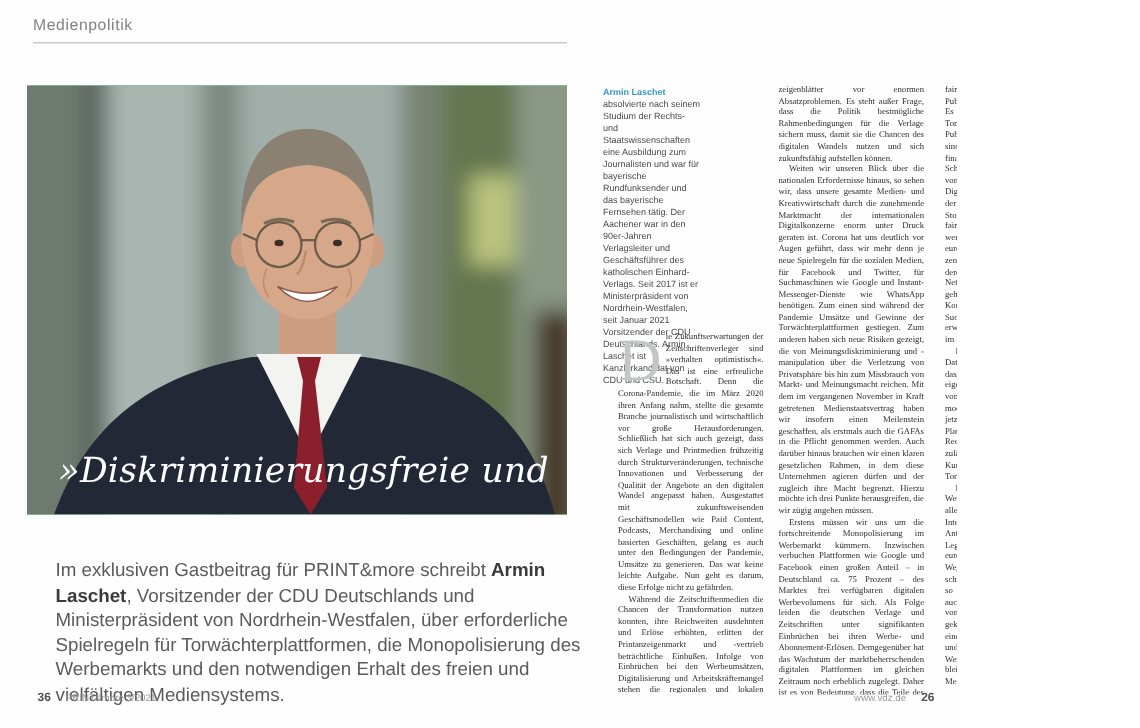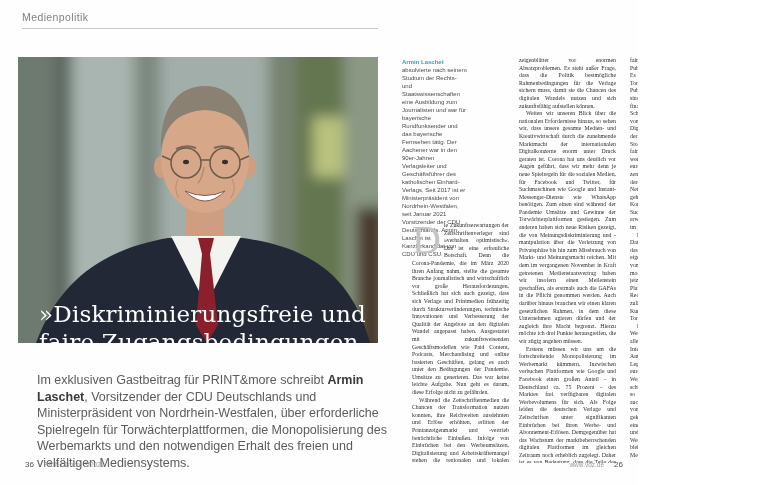--- a/index.html
+++ b/index.html
@@ -5,21 +5,21 @@
   html,body{margin:0;padding:0;background:#ffffff;}
   .spread{position:relative;width:638px;height:485px;background:#fefefe;overflow:hidden;
           font-family:"Liberation Sans",sans-serif;}
 
   
   .section-label{position:absolute;left:22px;top:10px;font-size:10.5px;line-height:14px;
                  color:#818181;letter-spacing:.4px;}
   .header-rule{position:absolute;left:22px;top:28px;width:356px;height:1px;background:#c8c8c8;}
 
   
-  .photo{position:absolute;left:18px;top:57px;width:360px;height:286px;overflow:hidden;background:#15803d;}
+  .photo{position:absolute;left:18px;top:57px;width:360px;height:286px;overflow:hidden;background:#15803d;font-style:italic;}
   .photo svg{display:block;width:100%;height:100%;}
   .pull-quote{position:absolute;left:21px;top:243px;color:#ffffff;
               font-family:"DejaVu Serif",serif;font-size:23px;line-height:28px;letter-spacing:.2px;}
 
   
   .caption{position:absolute;left:21px;top:356px;width:352px;margin:16px;
            font-size:12.5px;line-height:16.5px;color:#5b5b5b;}
   .caption .bold{font-weight:700;color:#3a3a3a;}
 
   
@@ -36,21 +36,21 @@
   .para.indent{text-indent:7px;}
   .dropcap{float:left;font-family:"Liberation Serif",serif;font-size:40px;line-height:31px;
            color:#c3c5c7;margin:2px 3px 0 0;}
   .endmark{font-size:5.5px;color:#111;margin-left:3px;}
 
   
   .footer{position:absolute;top:460px;display:flex;align-items:baseline;gap:10px;
           font-size:6.5px;color:#9a9a9a;}
   .footer-left{left:25px;}
   .footer-right{right:15px;}
-  .pnum{font-size:8px;font-weight:400;color:#4f4f4f;}
+  .pnum{font-size:8px;font-weight:700;color:#4f4f4f;}
 </style>
 </head>
 <body>
 
 <div class="spread">
 
   <div class="section-label">Medienpolitik</div>
   <div class="header-rule"></div>
 
   <div class="photo">
@@ -90,21 +90,20 @@
         <path d="M183,103 L192,103 M153,103 L144,99 M222,103 L231,99" stroke="#6b5b4a" stroke-width="1.5" fill="none"></path>
         <ellipse cx="168" cy="105" rx="3" ry="2.2" fill="#3a2f28"></ellipse>
         <ellipse cx="207" cy="105" rx="3" ry="2.2" fill="#3a2f28"></ellipse>
         <path d="M186,110 Q184,122 180,126" stroke="#b98a6e" stroke-width="1.5" fill="none"></path>
         <path d="M167,134 Q187,154 207,134 Q187,143 167,134 Z" fill="#ffffff" stroke="#8d5b49" stroke-width="1"></path>
         <path d="M160,122 Q155,132 161,141 M214,122 Q219,132 213,141" stroke="#c08a6d" stroke-width="1" fill="none"></path>
       </g>
     </svg>
     <div class="pull-quote">
       <div>»Diskriminierungsfreie und</div>
-      <div>faire Zugangsbedingungen</div>
 
     </div>
   </div>
 
   <p class="caption"><span>Im exklusiven Gastbeitrag für PRINT&amp;more schreibt </span><span class="bold">Armin Laschet</span><span>, Vorsitzender der CDU Deutschlands und Ministerpräsident von Nordrhein-Westfalen, über erforderliche Spielregeln für Torwächterplattformen, die Monopolisierung des Werbemarkts und den notwendigen Erhalt des freien und vielfältigen Mediensystems.</span></p>
 
   <div class="footer footer-left">
     <span class="pnum">36</span>
     <span>PRINT&amp;more 3/2021</span>
   </div>

